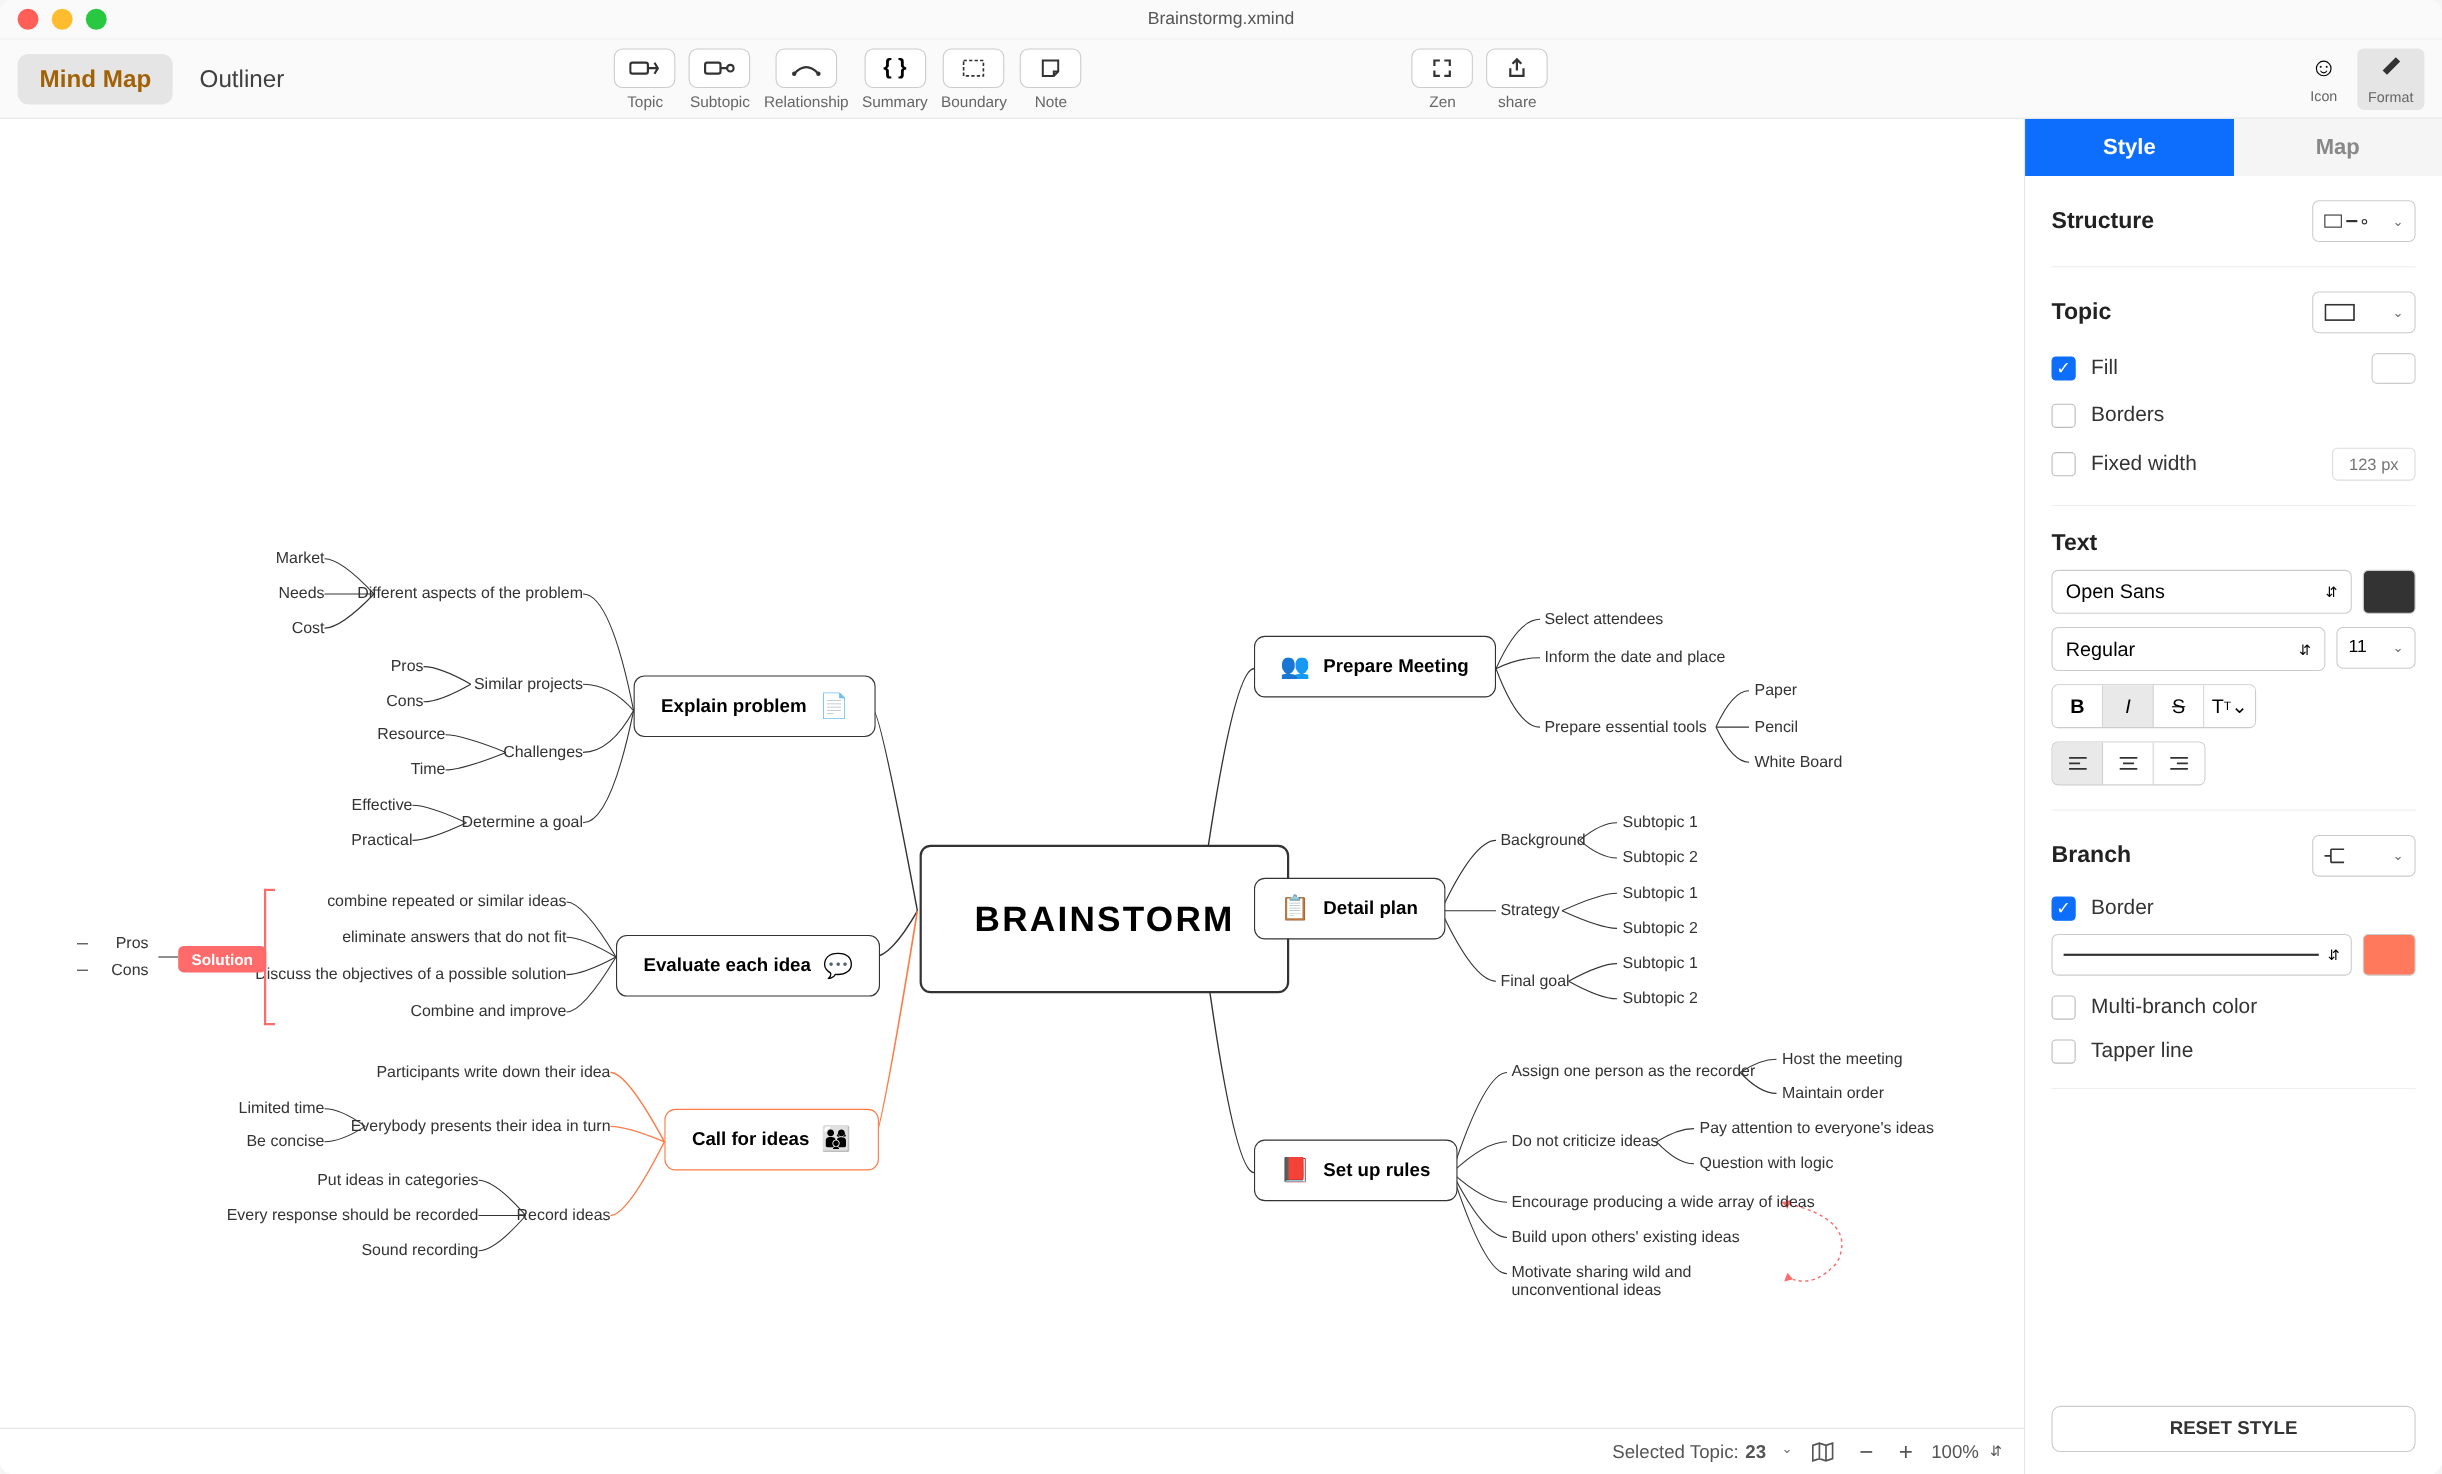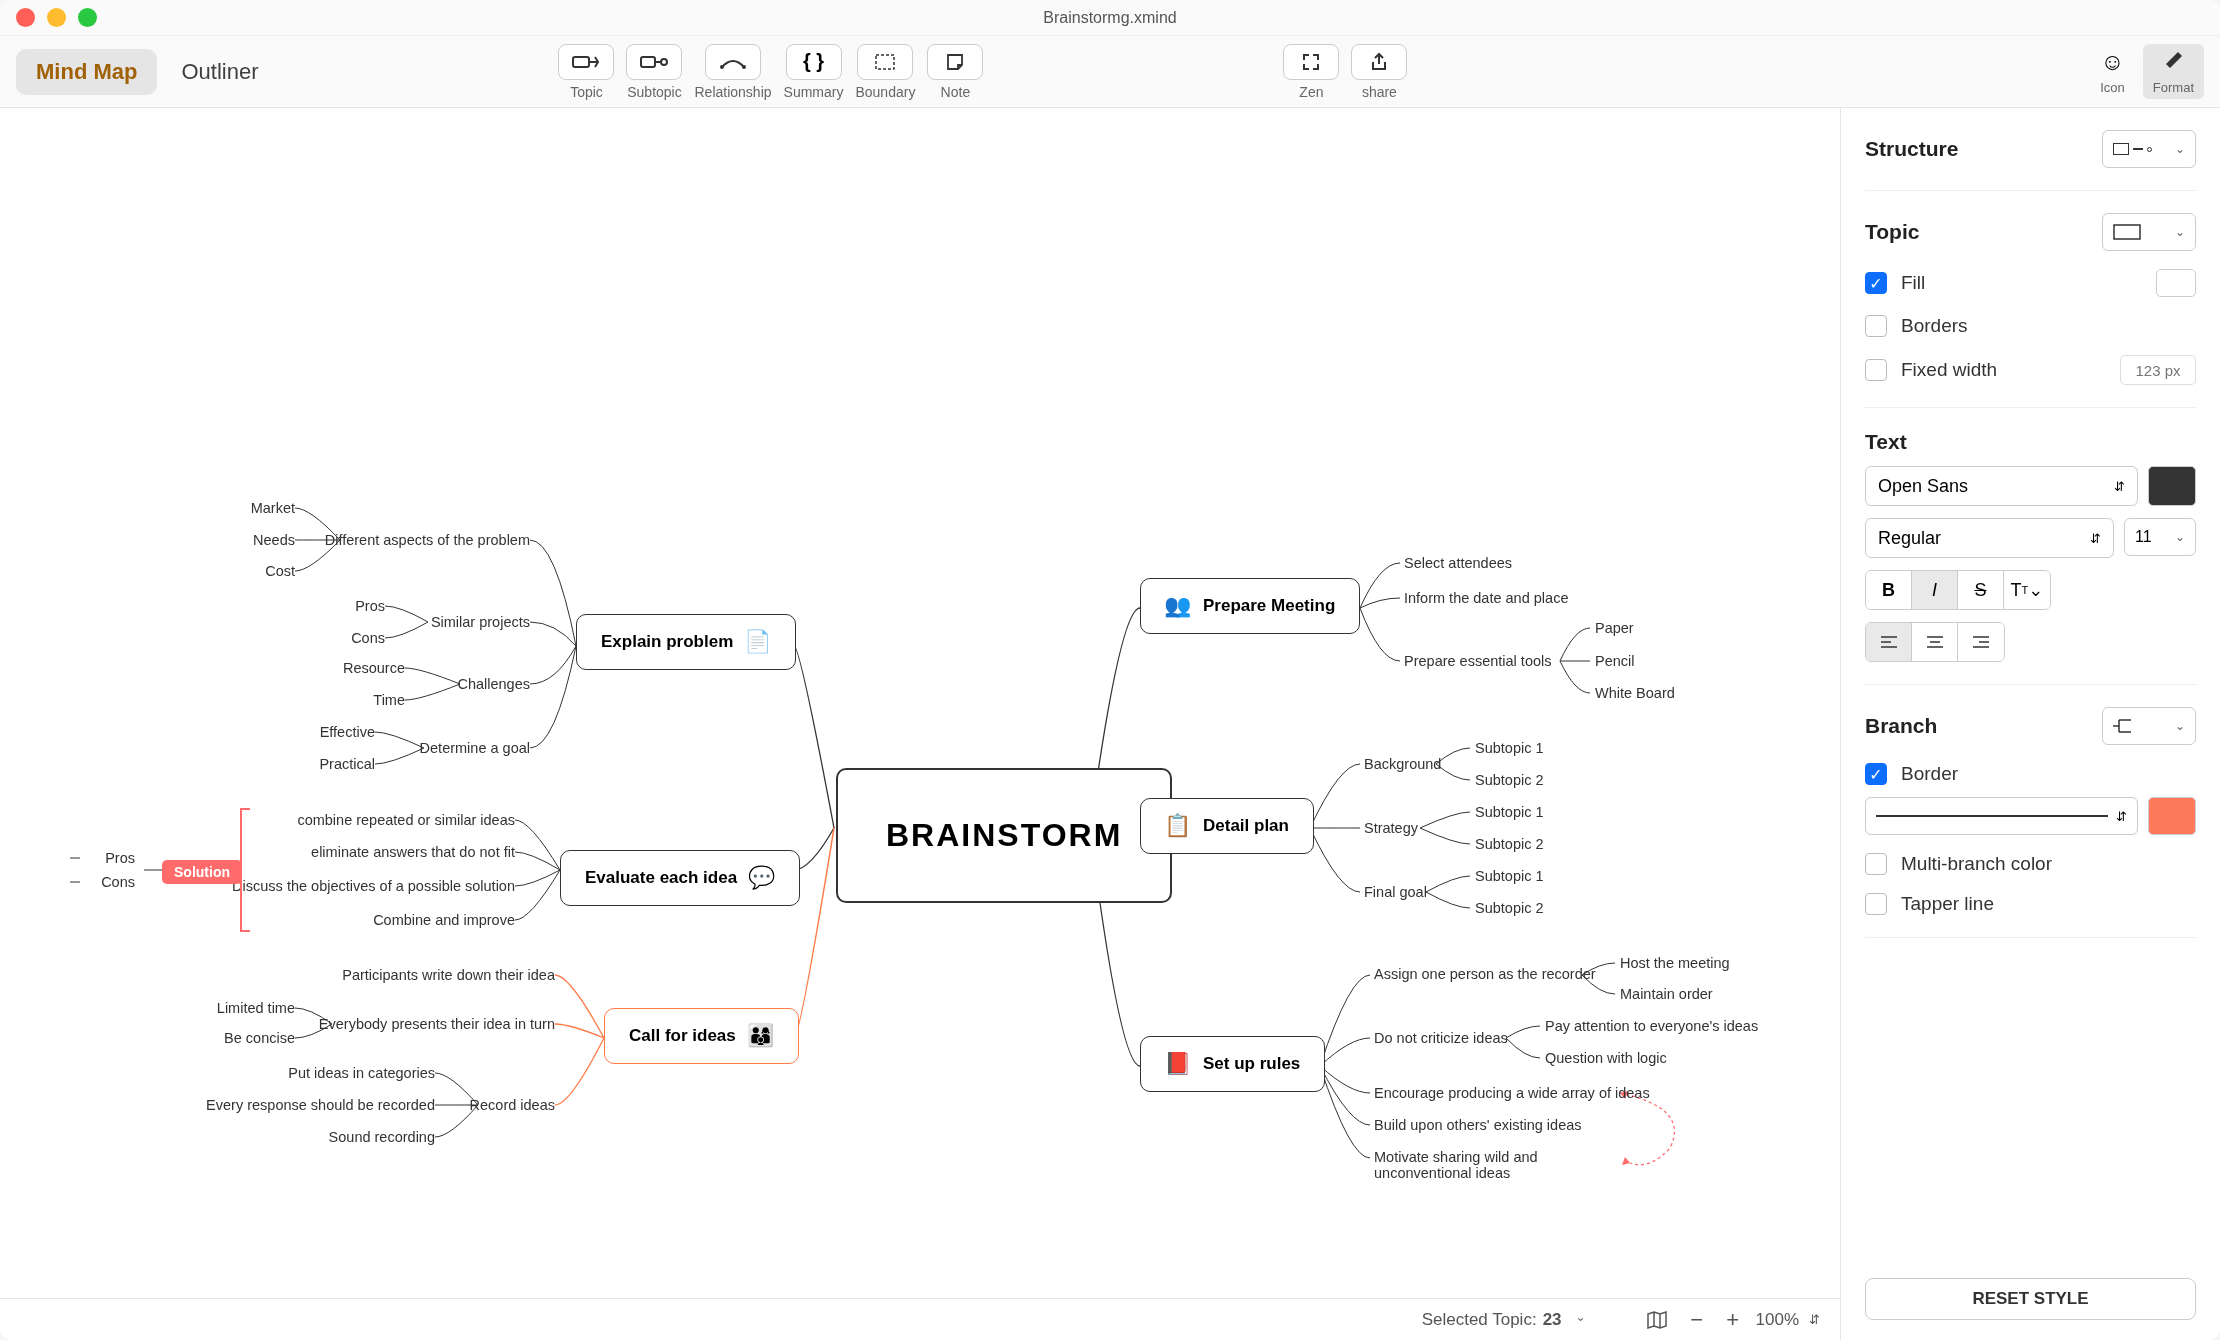--- a/index.html
+++ b/index.html
@@ -58,21 +58,21 @@
 .btn-group button { width: 46px; height: 38px; border: none; background: #fff; border-right: 1px solid #ccc; cursor: pointer; font-size: 18px; display: flex; align-items: center; justify-content: center; }
 .btn-group button:last-child { border-right: none; }
 .btn-group button.active { background: #e9e9e9; }
 .line-select { flex: 1; height: 38px; border: 1px solid #ccc; border-radius: 6px; display: flex; align-items: center; padding: 0 10px; cursor: pointer; }
 .line-preview { flex: 1; height: 2px; background: #333; }
 .panel-footer { padding: 20px 24px; }
 .reset-btn { width: 100%; height: 42px; border: 1px solid #ccc; border-radius: 8px; background: #fff; font-size: 17px; font-weight: 600; color: #333; cursor: pointer; }
 
 
 .statusbar { height: 42px; border-top: 1px solid #e5e5e5; display: flex; align-items: center; justify-content: flex-end; padding: 0 20px; gap: 16px; font-size: 17px; color: #555; }
-.status-item { display: flex; align-items: flex-start; gap: 6px; cursor: pointer; margin-left: 44px; }
+.status-item { display: flex; align-items: flex-start; gap: 6px; cursor: pointer; }
 .zoom-group { display: flex; align-items: center; gap: 10px; }
 .zoom-btn { width: 26px; height: 26px; border: none; background: transparent; font-size: 22px; cursor: pointer; color: #555; }
 
 
 .node { position: absolute; background: #fff; border: 1.5px solid #333; border-radius: 10px; padding: 14px 24px; font-size: 17px; font-weight: 600; display: flex; align-items: center; gap: 12px; white-space: nowrap; }
 .node.central { font-size: 32px; font-weight: 800; letter-spacing: 2px; padding: 47px 48px; border-width: 2px; }
 .node.orange { border-color: #ff7a45; }
 .mini-label { position: absolute; font-size: 14.5px; color: #333; white-space: nowrap; }
 .tag { position: absolute; background: #ff6b6b; color: #fff; padding: 4px 12px; border-radius: 5px; font-size: 14px; font-weight: 600; }
 .bracket { position: absolute; border-left: 2px solid #ff6b6b; border-top: 2px solid #ff6b6b; border-bottom: 2px solid #ff6b6b; width: 10px; }
@@ -362,20 +362,24 @@
         <div class="zoom-group">
           <button class="zoom-btn">−</button>
           <button class="zoom-btn">+</button>
           <span>100%</span>
           <span style="font-size:13px">⇵</span>
         </div>
       </div>
     </div>
 
     <div class="side-panel">
+      <div class="panel-tabs">
+        <div class="panel-tab active">Style</div>
+        <div class="panel-tab">Map</div>
+      </div>
       <div class="panel-body">
         <div class="section">
           <div class="section-row">
             <div class="section-title">Structure</div>
             <div class="dropdown-btn">
                 <span class="structure-glyph">
                   <span class="box"></span>
                   <span class="line"></span>
                   <span class="dot"></span>
                 </span>

